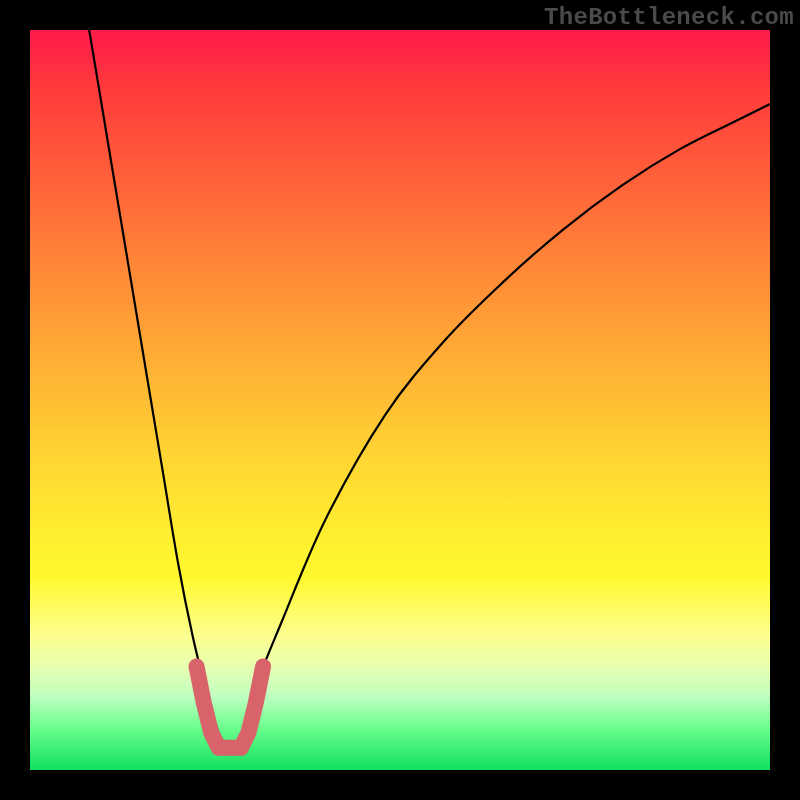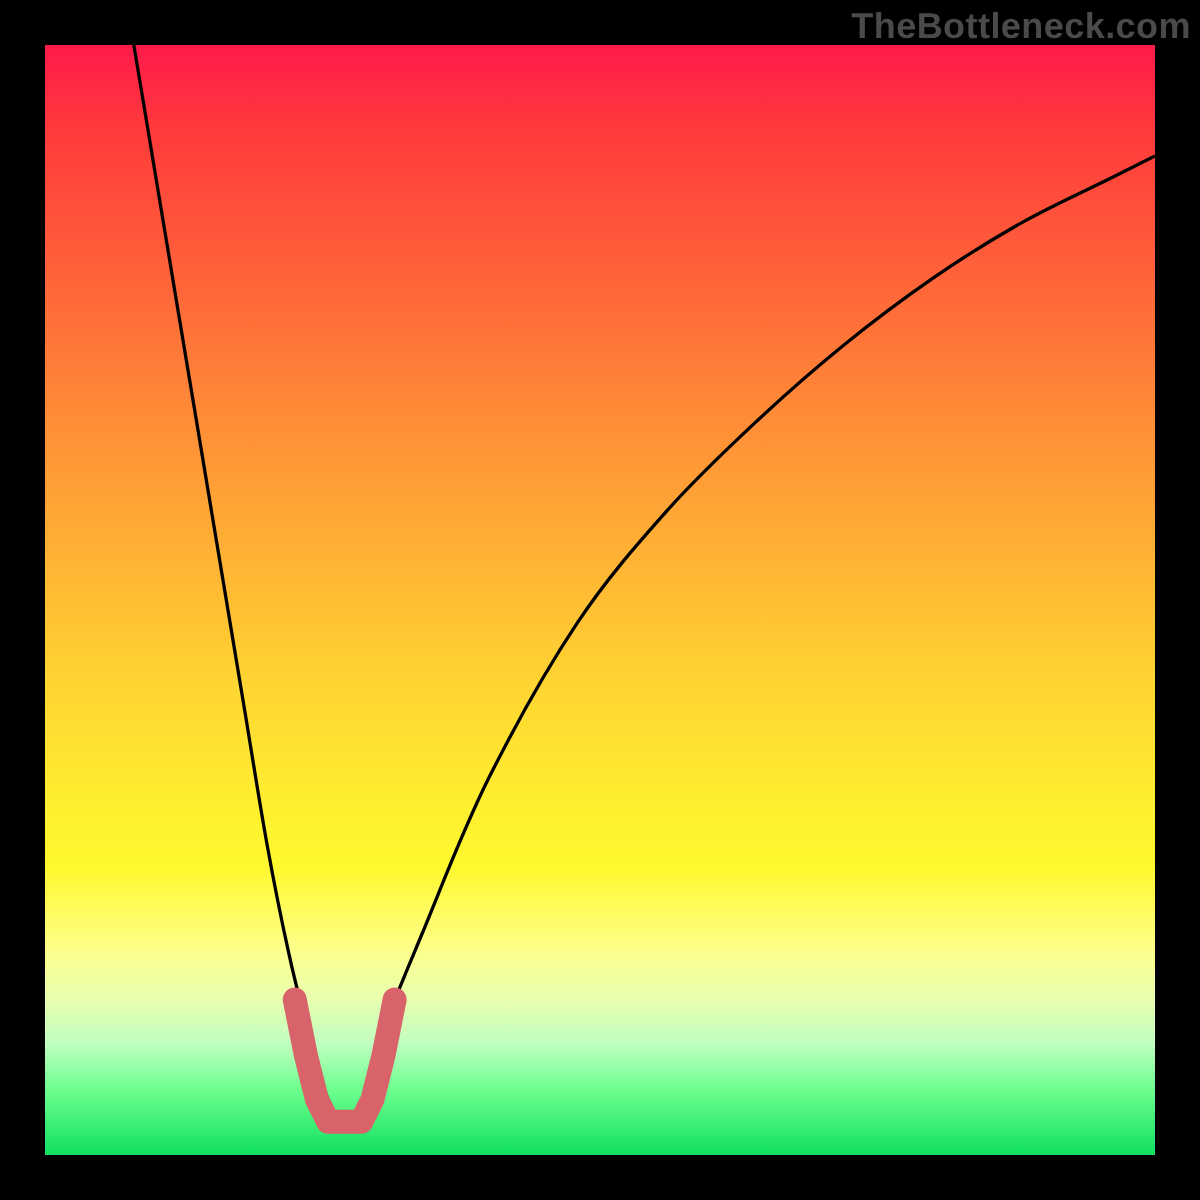--- a/index.html
+++ b/index.html
@@ -35,20 +35,21 @@
       #10e060 100%);
   }
   .attribution {
     position: absolute;
     right: 6px;
     top: 4px;
     font-size: 24px;
     font-weight: 600;
     color: #4a4a4a;
     letter-spacing: 0.3px;
+    font-family: Liberation Mono, monospace;
   }
   svg.curves {
     position: absolute;
     left: 30px;
     top: 30px;
     width: 740px;
     height: 740px;
   }
 </style>
 </head>

